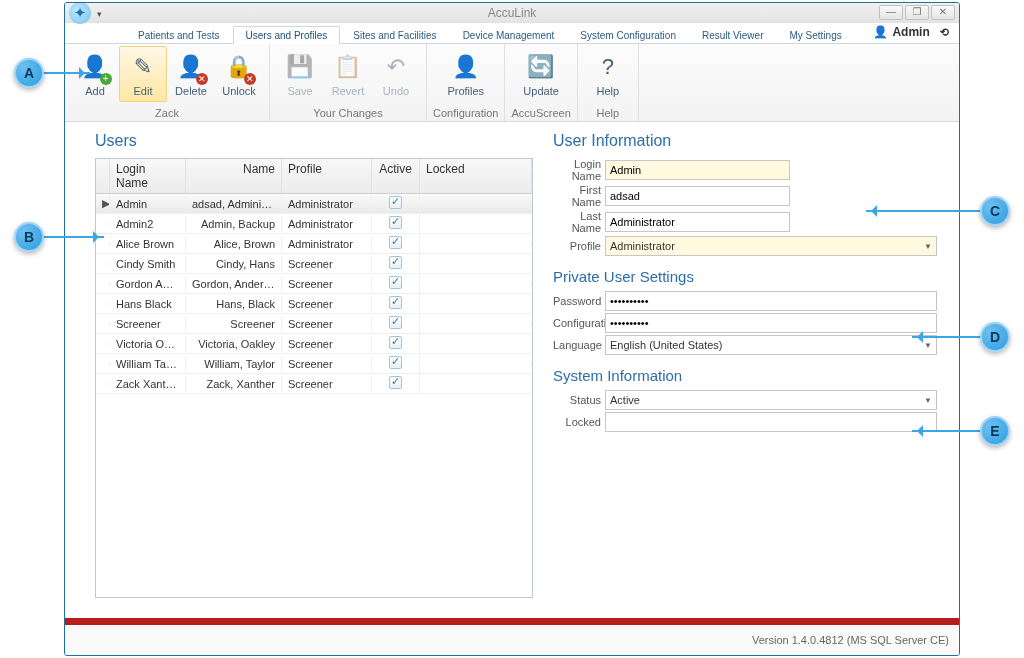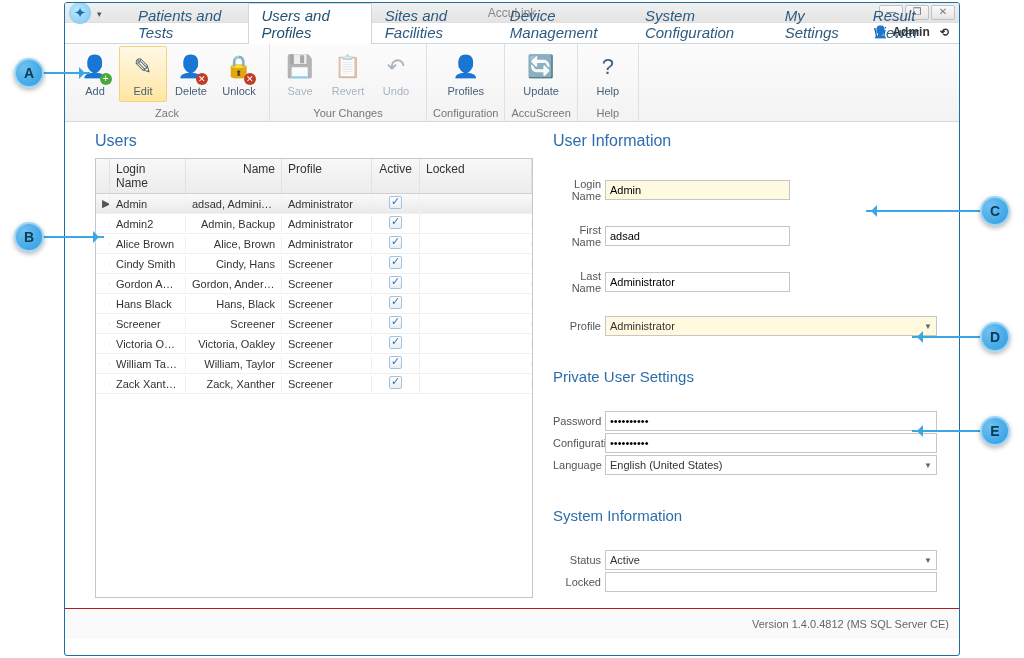--- a/index.html
+++ b/index.html
@@ -105,27 +105,26 @@
   .tabstrip {
     height: 21px;
     display: flex;
     align-items: flex-end;
     padding-left: 60px;
     border-bottom: 1px solid #cfd8df;
     position: relative;
   }
   .tab {
     padding: 3px 12px;
-    font-size: 15px;
+    font-size: 10px;
     color: #2d5a80;
     cursor: pointer;
     border: 1px solid transparent;
     border-bottom: none;
     margin-bottom: -1px;
-    font-style: italic;
   }
   .tab.selected {
     background: #fff;
     border-color: #cfd8df;
     border-radius: 2px 2px 0 0;
     color: #1f4f73;
   }
   .user-badge {
     position: absolute;
     right: 10px;
@@ -228,21 +227,21 @@
   }
   .chk:checked::after {
     content: '✓';
     position: absolute;
     left: 1px; top: -2px;
     font-size: 11px;
     color: #2d73b3;
   }
 
   
-  .right-panel { flex: 1; padding-right: 12px; gap: 20px; }
+  .right-panel { flex: 1; padding-right: 12px; }
   .form-row {
     display: flex; align-items: center;
     margin-bottom: 2px;
     gap: 4px;
   }
   .form-row label {
     width: 48px;
     text-align: right;
     font-size: 11px;
     color: #555;
@@ -266,29 +265,29 @@
   .readonly-fld { background: #f1f1f1; }
   .private-sec .form-row input,
   .private-sec .form-row .select,
   .sysinfo-sec .form-row .select,
   .sysinfo-sec .form-row .readonly-fld {
     max-width: none;
   }
 
   .statusbar {
     position: absolute;
-    bottom: 16px; left: 0; right: 0;
+    bottom: 0; left: 0; right: 0;
     height: 22px;
     display: flex;
     justify-content: flex-end;
     align-items: center;
     padding: 15px 10px;
     font-size: 11px;
     color: #666;
-    border-top: 1px solid #b91c1c;
+    border-top: 7px solid #b91c1c;
     background: #fafafa;
   }
   .icon-plus-badge {
     position: relative;
     display: inline-block;
   }
   .icon-plus-badge::after {
     content: '+';
     position: absolute;
     right: -3px; bottom: -5px;
@@ -352,22 +351,22 @@
       <div class="win-btn">✕</div>
     </div>
   </div>
 
   <div class="tabstrip" id="tabstrip">
     <div class="tab">Patients and Tests</div>
       <div class="tab selected">Users and Profiles</div>
       <div class="tab">Sites and Facilities</div>
       <div class="tab">Device Management</div>
       <div class="tab">System Configuration</div>
+      <div class="tab">Result Viewer</div>
       <div class="tab">My Settings</div>
-      <div class="tab">Result Viewer</div>
       <div class="user-badge">
       <span>👤</span>
       <span>Admin</span>
       <span class="refresh-icon">⟲</span>
     </div>
   </div>
 
   <div class="ribbon" id="ribbon">
       <div class="ribbon-group">
         <div class="items">

